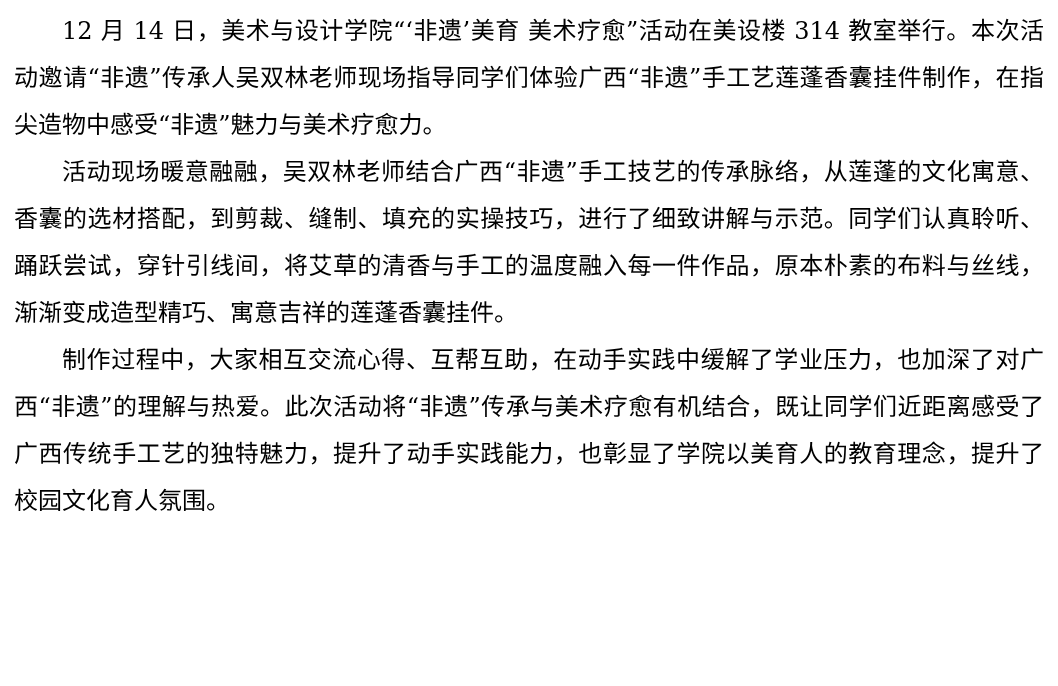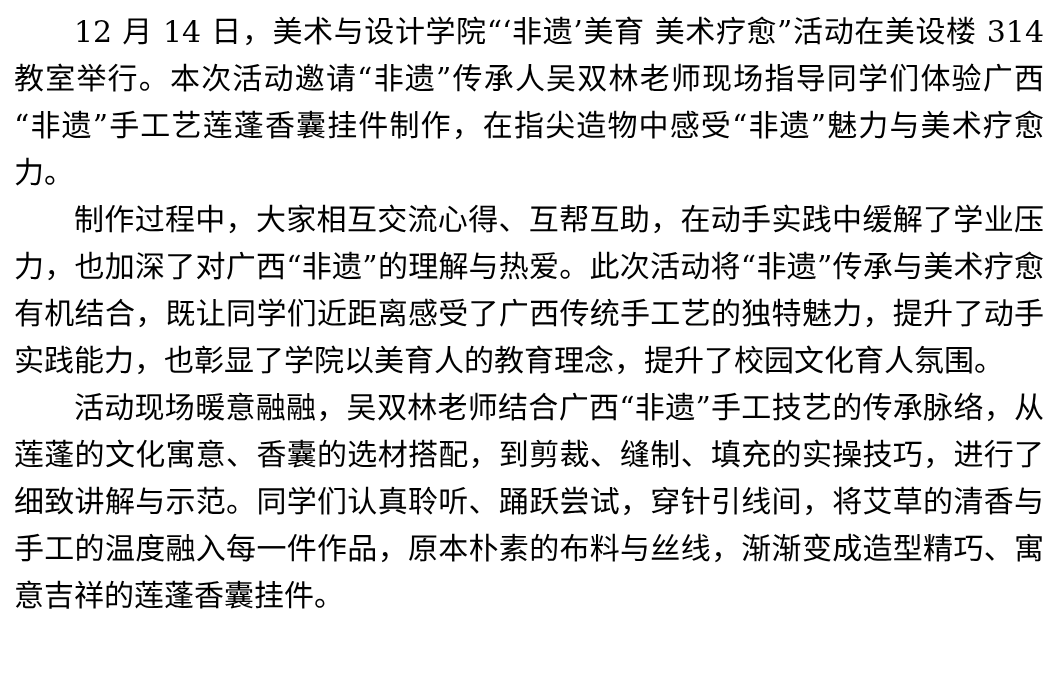--- a/index.html
+++ b/index.html
@@ -15,34 +15,34 @@
   }
   .page {
     width: 1058px;
     height: 686px;
     box-sizing: border-box;
     padding: 8px 14px 0 14px;
     background: #ffffff;
   }
   .doc-body {
     color: #000000;
-    font-size: 30px;
+    font-size: 24px;
     line-height: 47px;
     text-align: justify;
     text-justify: inter-ideograph;
     letter-spacing: 0px;
   }
   .para {
     margin: 0 0 0 0;
     text-indent: 2em;
     white-space: normal;
   }
 </style>
 </head>
 <body>
 
 <div class="page">
   <div class="doc-body">
     <p class="para">12 月 14 日，美术与设计学院“‘非遗’美育 美术疗愈”活动在美设楼 314 教室举行。本次活动邀请“非遗”传承人吴双林老师现场指导同学们体验广西“非遗”手工艺莲蓬香囊挂件制作，在指尖造物中感受“非遗”魅力与美术疗愈力。</p>
+    <p class="para">活动现场暖意融融，吴双林老师结合广西“非遗”手工技艺的传承脉络，从莲蓬的文化寓意、香囊的选材搭配，到剪裁、缝制、填充的实操技巧，进行了细致讲解与示范。同学们认真聆听、踊跃尝试，穿针引线间，将艾草的清香与手工的温度融入每一件作品，原本朴素的布料与丝线，渐渐变成造型精巧、寓意吉祥的莲蓬香囊挂件。</p>
     <p class="para">制作过程中，大家相互交流心得、互帮互助，在动手实践中缓解了学业压力，也加深了对广西“非遗”的理解与热爱。此次活动将“非遗”传承与美术疗愈有机结合，既让同学们近距离感受了广西传统手工艺的独特魅力，提升了动手实践能力，也彰显了学院以美育人的教育理念，提升了校园文化育人氛围。</p>
-    <p class="para">活动现场暖意融融，吴双林老师结合广西“非遗”手工技艺的传承脉络，从莲蓬的文化寓意、香囊的选材搭配，到剪裁、缝制、填充的实操技巧，进行了细致讲解与示范。同学们认真聆听、踊跃尝试，穿针引线间，将艾草的清香与手工的温度融入每一件作品，原本朴素的布料与丝线，渐渐变成造型精巧、寓意吉祥的莲蓬香囊挂件。</p>
   </div>
 </div>
 
 </body></html>

